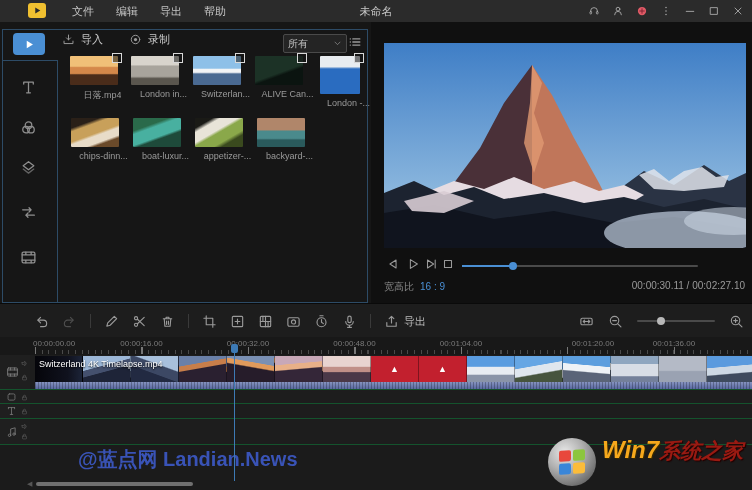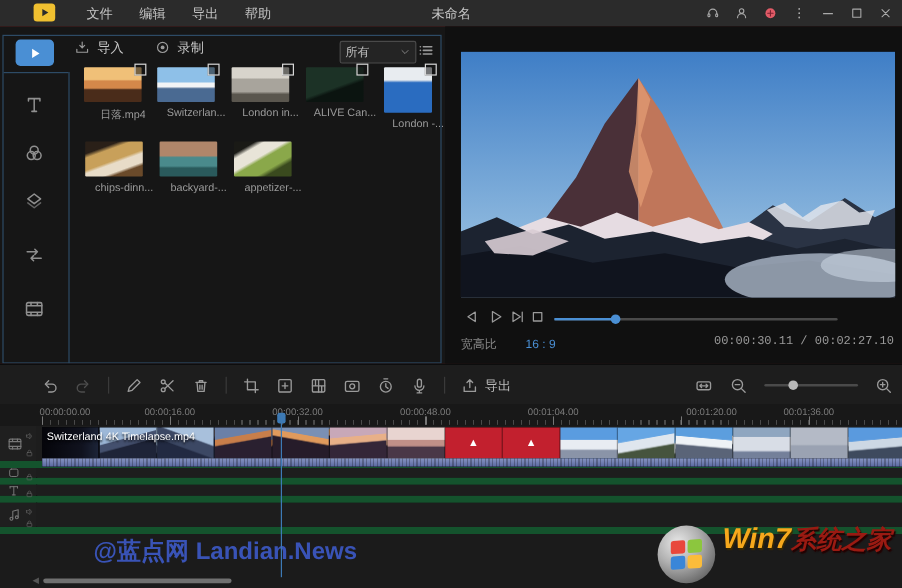--- a/index.html
+++ b/index.html
@@ -57,22 +57,22 @@
 
   
   #preview{position:absolute;left:371px;top:0;width:381px;height:281px;background:#101010;}
   #video{position:absolute;left:13px;top:21px;width:362px;height:205px;background:#000;}
   #pv-controls{position:absolute;left:0;top:232px;width:381px;height:22px;}
   .pv-btn{position:absolute;top:3px;font-size:14px;color:#9a9a9a;}
   #pv-slider{position:absolute;left:91px;top:11px;width:236px;height:2px;background:#4a4a4a;border-radius:1px;}
   #pv-fill{position:absolute;left:0;top:0;height:2px;width:51px;background:var(--accent);}
   #pv-knob{position:absolute;left:47px;top:-3px;width:8px;height:8px;border-radius:50%;background:var(--accent);}
   #pv-info{position:absolute;left:0;top:258px;width:381px;font-size:10px;color:#8a8a8a;}
-  #aspect-value{color:var(--accent);margin-left:24px;}
-  #timecode{position:absolute;right:7px;top:0;color:#9a9a9a;font-family:Liberation Mono, monospace;}
+  #aspect-value{color:var(--accent);margin-left:6px;}
+  #timecode{position:absolute;right:7px;top:0;color:#9a9a9a;}
 
   
   #toolbar{position:absolute;left:0;top:303px;width:752px;height:34px;background:#1d1d1d;border-top:1px solid #0a0a0a;}
   #tool-left{position:absolute;left:34px;top:0;height:34px;display:flex;align-items:center;gap:13px;}
   .tool-btn{font-size:15px;color:#9a9a9a;}
   .tool-btn.disabled{color:#4e4e4e;}
   .tool-sep{width:1px;height:14px;background:#3a3a3a;}
   #export-btn{display:flex;align-items:center;gap:5px;font-size:11px;color:#bbb;}
   #export-btn .icon{font-size:15px;}
   #tool-right{position:absolute;right:8px;top:0;height:34px;display:flex;align-items:center;gap:14px;}
@@ -84,21 +84,21 @@
   #ruler{position:absolute;left:0;top:0;width:752px;height:18px;background:#181818;}
   .rlabel{position:absolute;top:2px;font-size:8px;color:#7a7a7a;transform:translateX(-50%);white-space:nowrap;}
   .rlabel.first{transform:none;}
   #ticks-minor{position:absolute;left:35px;top:13px;width:717px;height:4px;
      background:repeating-linear-gradient(90deg,#4a4a4a 0 1px,transparent 1px 6.65px);}
   #ticks-major{position:absolute;left:35px;top:10px;width:717px;height:7px;
      background:repeating-linear-gradient(90deg,#777 0 1px,transparent 1px 106.5px);}
   #playhead-handle{position:absolute;left:231px;top:7px;width:7px;height:9px;background:var(--playhead);border-radius:2px;}
   #playhead-line{position:absolute;left:234px;top:9px;width:1px;height:135px;background:var(--playhead);z-index:30;}
 
-  .track{position:absolute;left:0;width:752px;border-bottom:6px solid #14532d;box-sizing:border-box;text-align:right;}
+  .track{position:absolute;left:0;width:752px;border-bottom:1px solid #14532d;box-sizing:border-box;text-align:right;}
   .track-head{position:absolute;left:0;top:0;bottom:0;width:30px;background:#1f1f1f;border-right:1px solid #000;}
   .track-body{position:absolute;left:30px;right:0;top:0;bottom:0;background:#1d1d1d;}
   .thead-main{position:absolute;left:6px;top:50%;transform:translateY(-50%);font-size:13px;color:#777;}
   .thead-mini{position:absolute;left:21px;font-size:7px;color:#666;}
 
   #track-video{top:18px;height:35px;}
   #clip{position:absolute;left:35px;top:1px;right:0;height:33px;overflow:hidden;background:#000;}
   #clip-frames{display:flex;height:26px;}
   .fr{flex:0 0 48px;width:48px;height:26px;position:relative;border-right:1px solid rgba(0,0,0,.35);box-sizing:border-box;}
   .fr-clip-start{background:linear-gradient(90deg,#05050a,#10121e 70%,#1c2438);}
@@ -287,56 +287,60 @@
     </div>
     <div id="media-grid">
         <div class="mrow" style="margin-bottom: 10px;">
           <div class="mcell">
             <div class="th th-sunset">
               <span class="badge"></span>
             </div>
             <div class="mlabel">日落.mp4</div>
           </div>
           <div class="mcell">
+            <div class="th th-london">
+              <span class="badge"></span>
+            </div>
+            <div class="mlabel">London in...</div>
+          </div>
+          <div class="mcell">
             <div class="th th-mountain">
               <span class="badge"></span>
             </div>
             <div class="mlabel">Switzerlan...</div>
           </div>
           <div class="mcell">
-            <div class="th th-london">
-              <span class="badge"></span>
-            </div>
-            <div class="mlabel">London in...</div>
-          </div>
-          <div class="mcell">
             <div class="th th-alive">
               <span class="badge"></span>
             </div>
             <div class="mlabel">ALIVE  Can...</div>
           </div>
           <div class="mcell">
             <div class="th th-chicane chicane">
               <span class="badge"></span>
             </div>
             <div class="mlabel">London -...</div>
           </div>
         </div>
         <div class="mrow" style="margin-bottom: 10px;">
           <div class="mcell">
             <div class="th th-chips"></div>
             <div class="mlabel">chips-dinn...</div>
           </div>
           <div class="mcell">
+            <div class="th th-boat"></div>
+            <div class="mlabel">boat-luxur...</div>
+          </div>
+          <div class="mcell">
+            <div class="th th-appetizer"></div>
+            <div class="mlabel">appetizer-...</div>
+          </div>
+          <div class="mcell">
             <div class="th th-backyard"></div>
             <div class="mlabel">backyard-...</div>
-          </div>
-          <div class="mcell">
-            <div class="th th-appetizer"></div>
-            <div class="mlabel">appetizer-...</div>
           </div>
         </div>
       </div>
 
     <div id="preview">
       <svg id="video" viewBox="0 0 362 205" preserveAspectRatio="none">
         <defs>
           <linearGradient id="sky" x1="0" y1="0" x2="0" y2="1">
             <stop offset="0" stop-color="#3f7ec6"></stop>
               <stop offset="0.75" stop-color="#8db8de"></stop>

